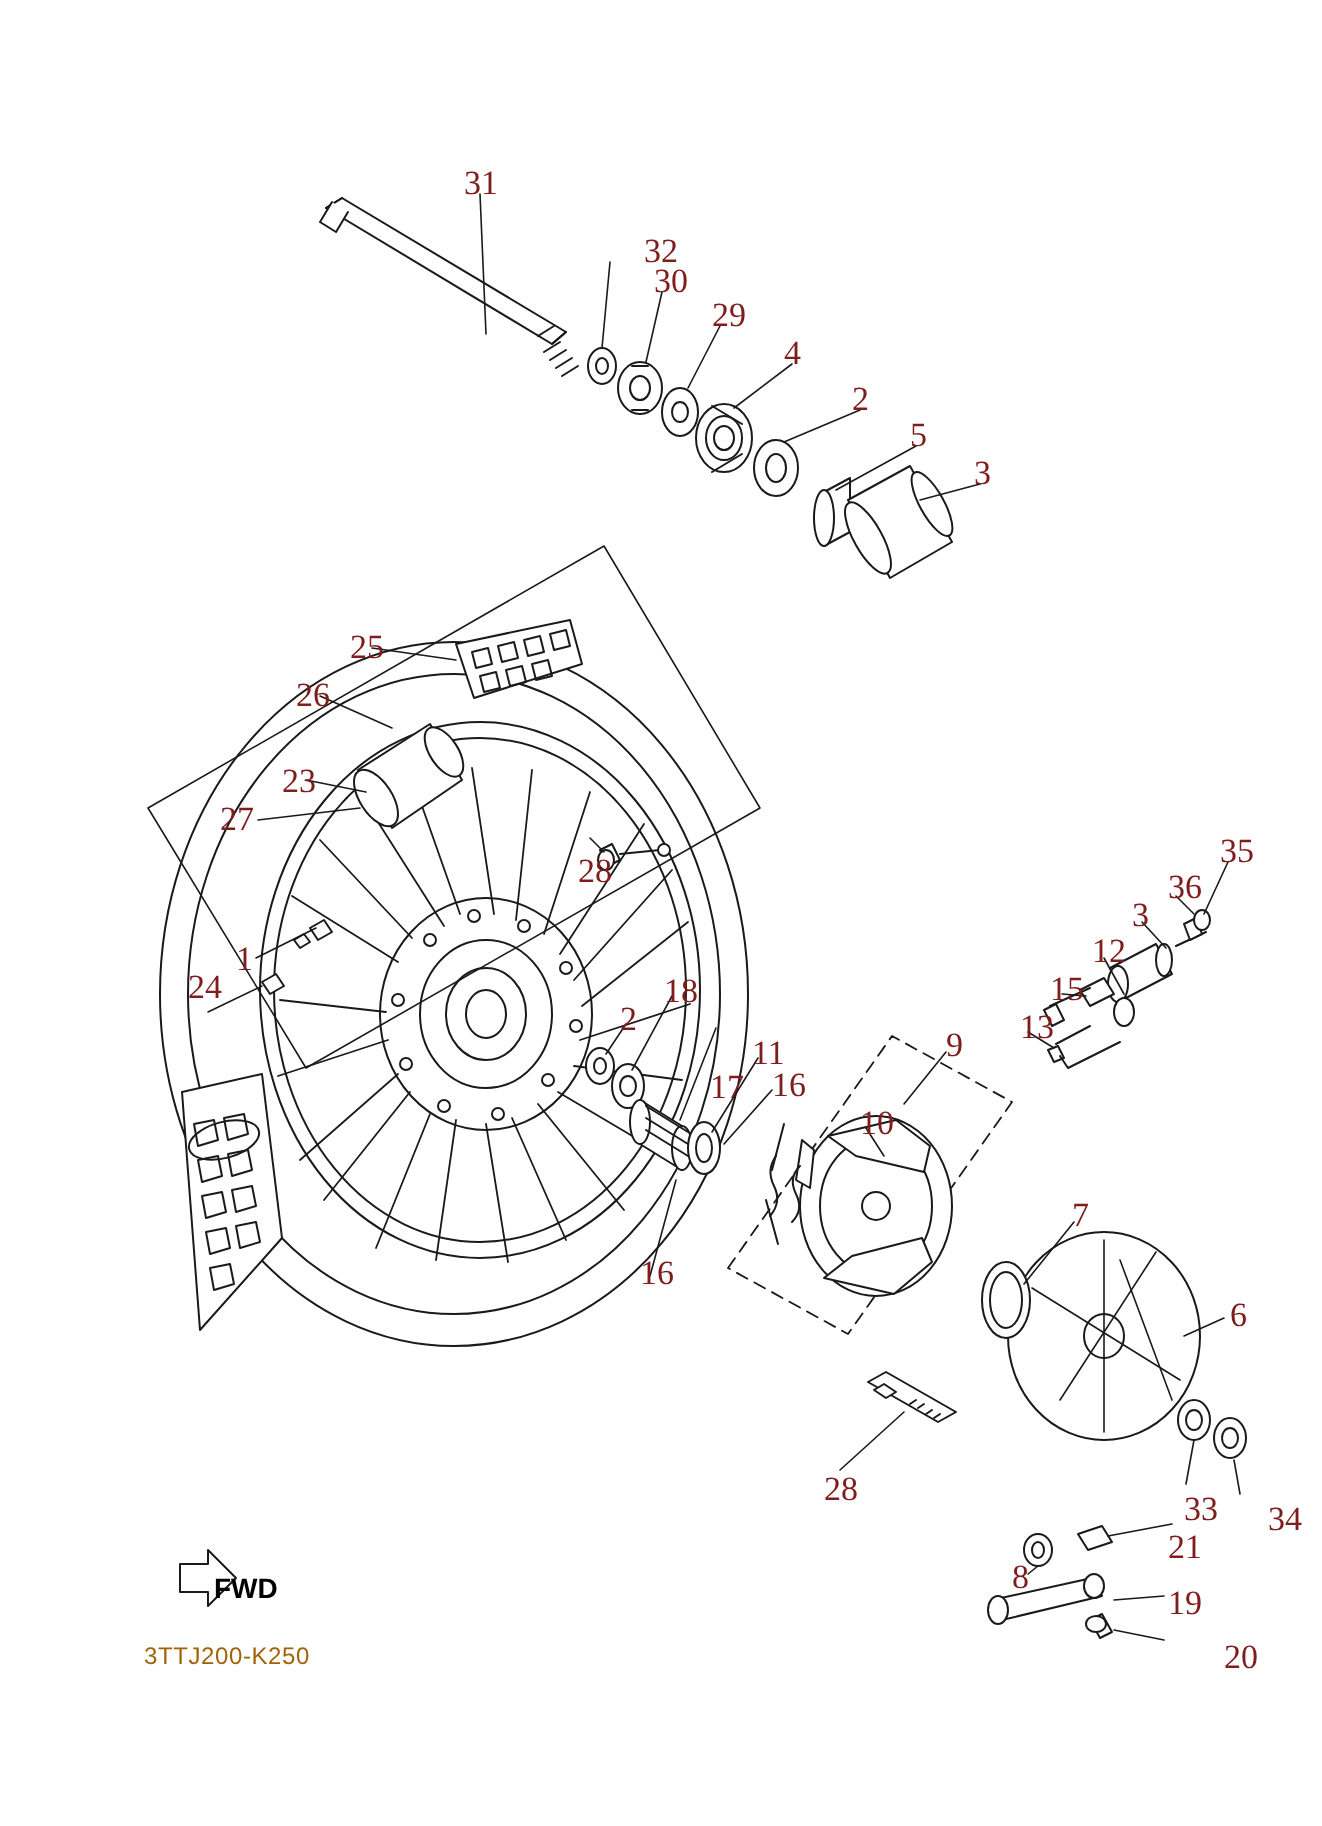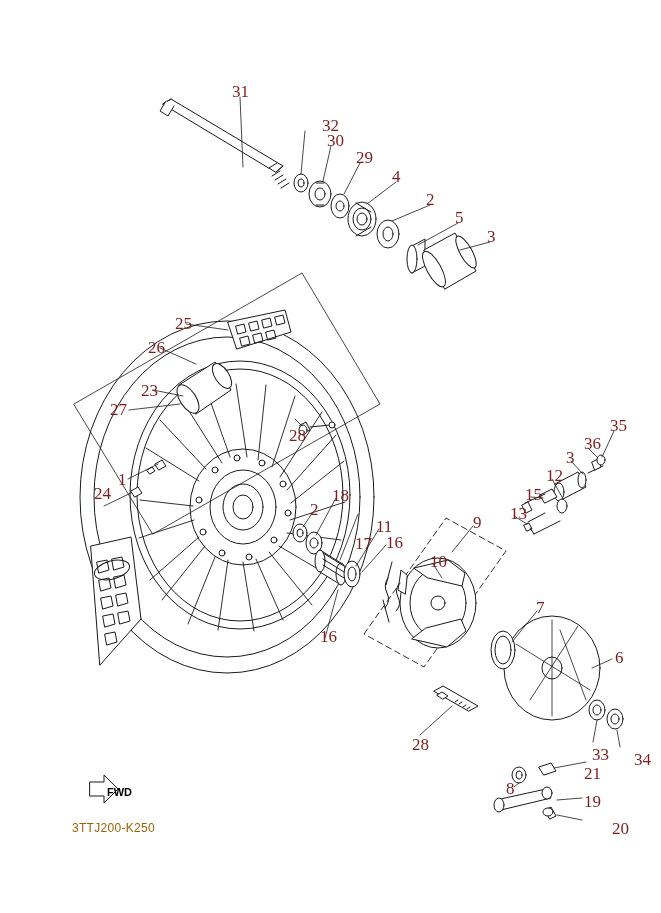--- a/index.html
+++ b/index.html
@@ -39,21 +39,21 @@
     font-family: "Liberation Sans", sans-serif;
     font-size: 12px;
     letter-spacing: 0.3px;
     color: #a16207;
   }
   #fwd-label {
     position: absolute;
     left: 107px;
     top: 786px;
     font-family: "Liberation Sans", sans-serif;
-    font-size: 11px;
+    font-size: 14px;
     font-weight: bold;
     color: #000000;
   }
 </style>
 </head>
 <body>
 
 <div id="page">
 
   <svg id="diagram-svg" viewBox="0 0 661 913">

